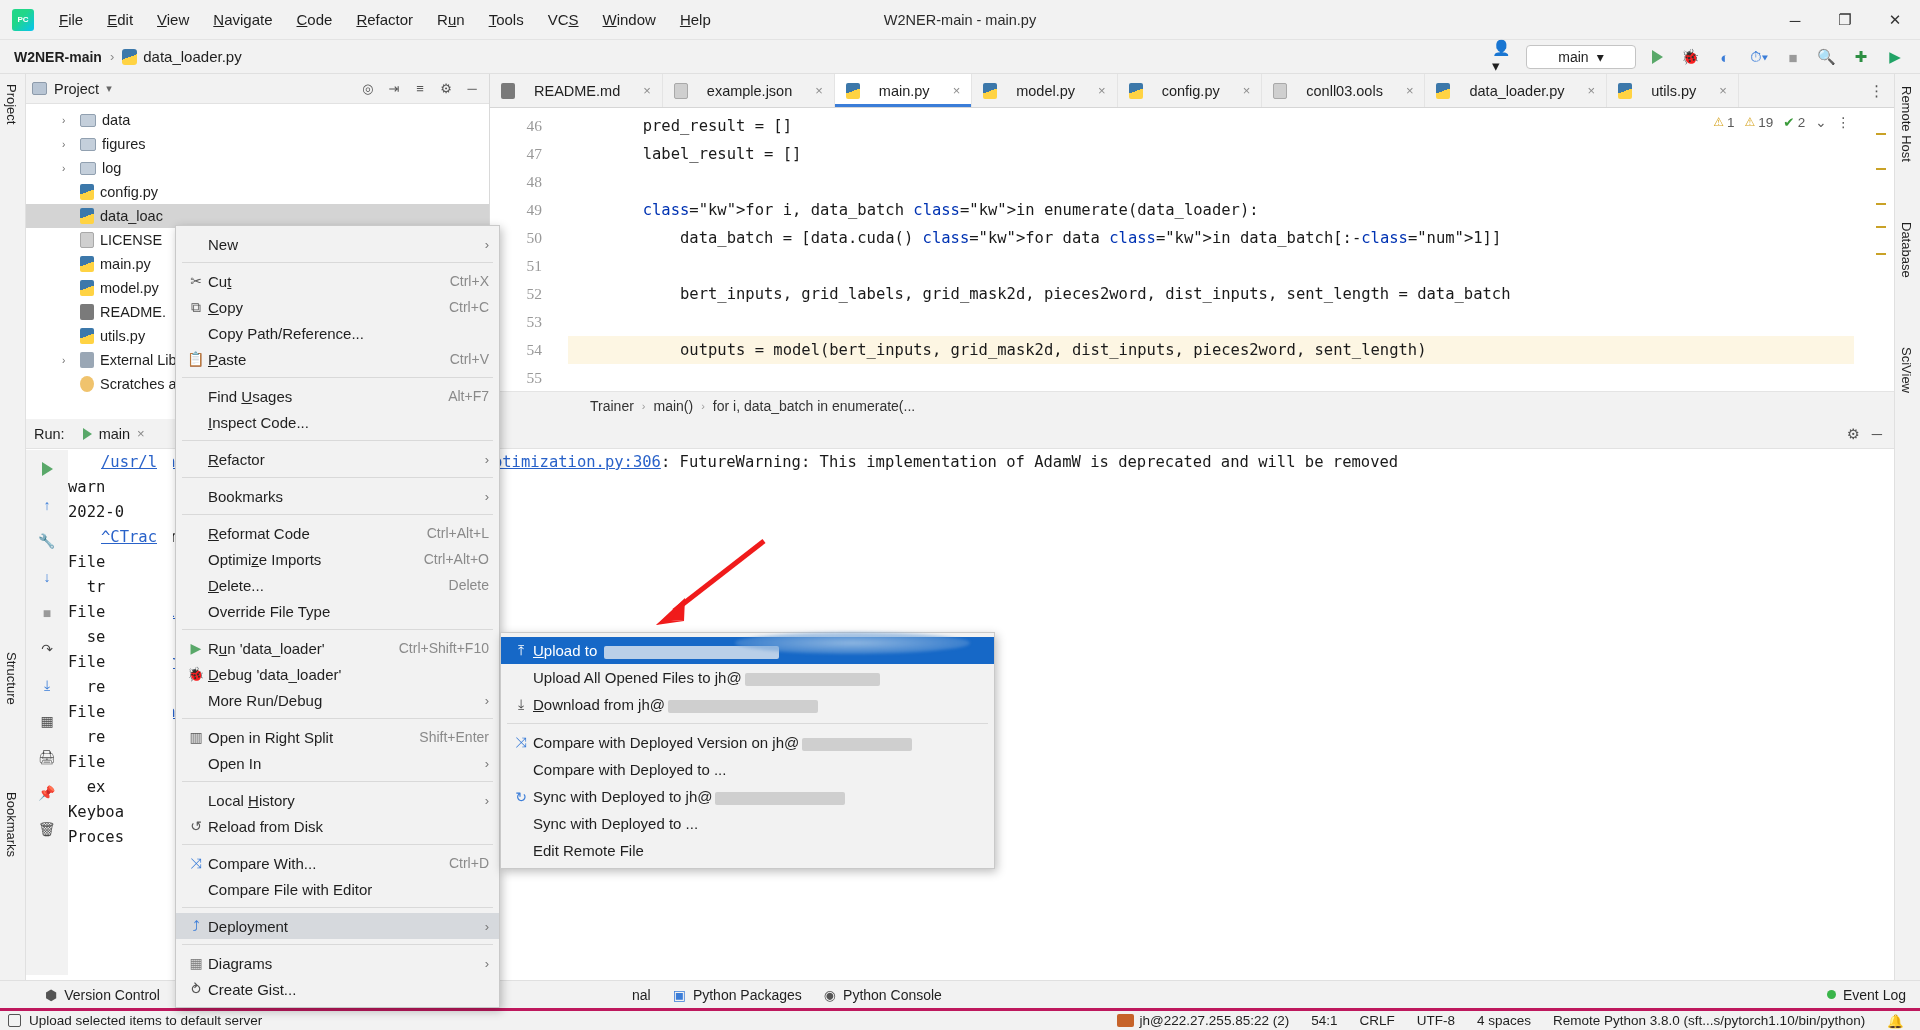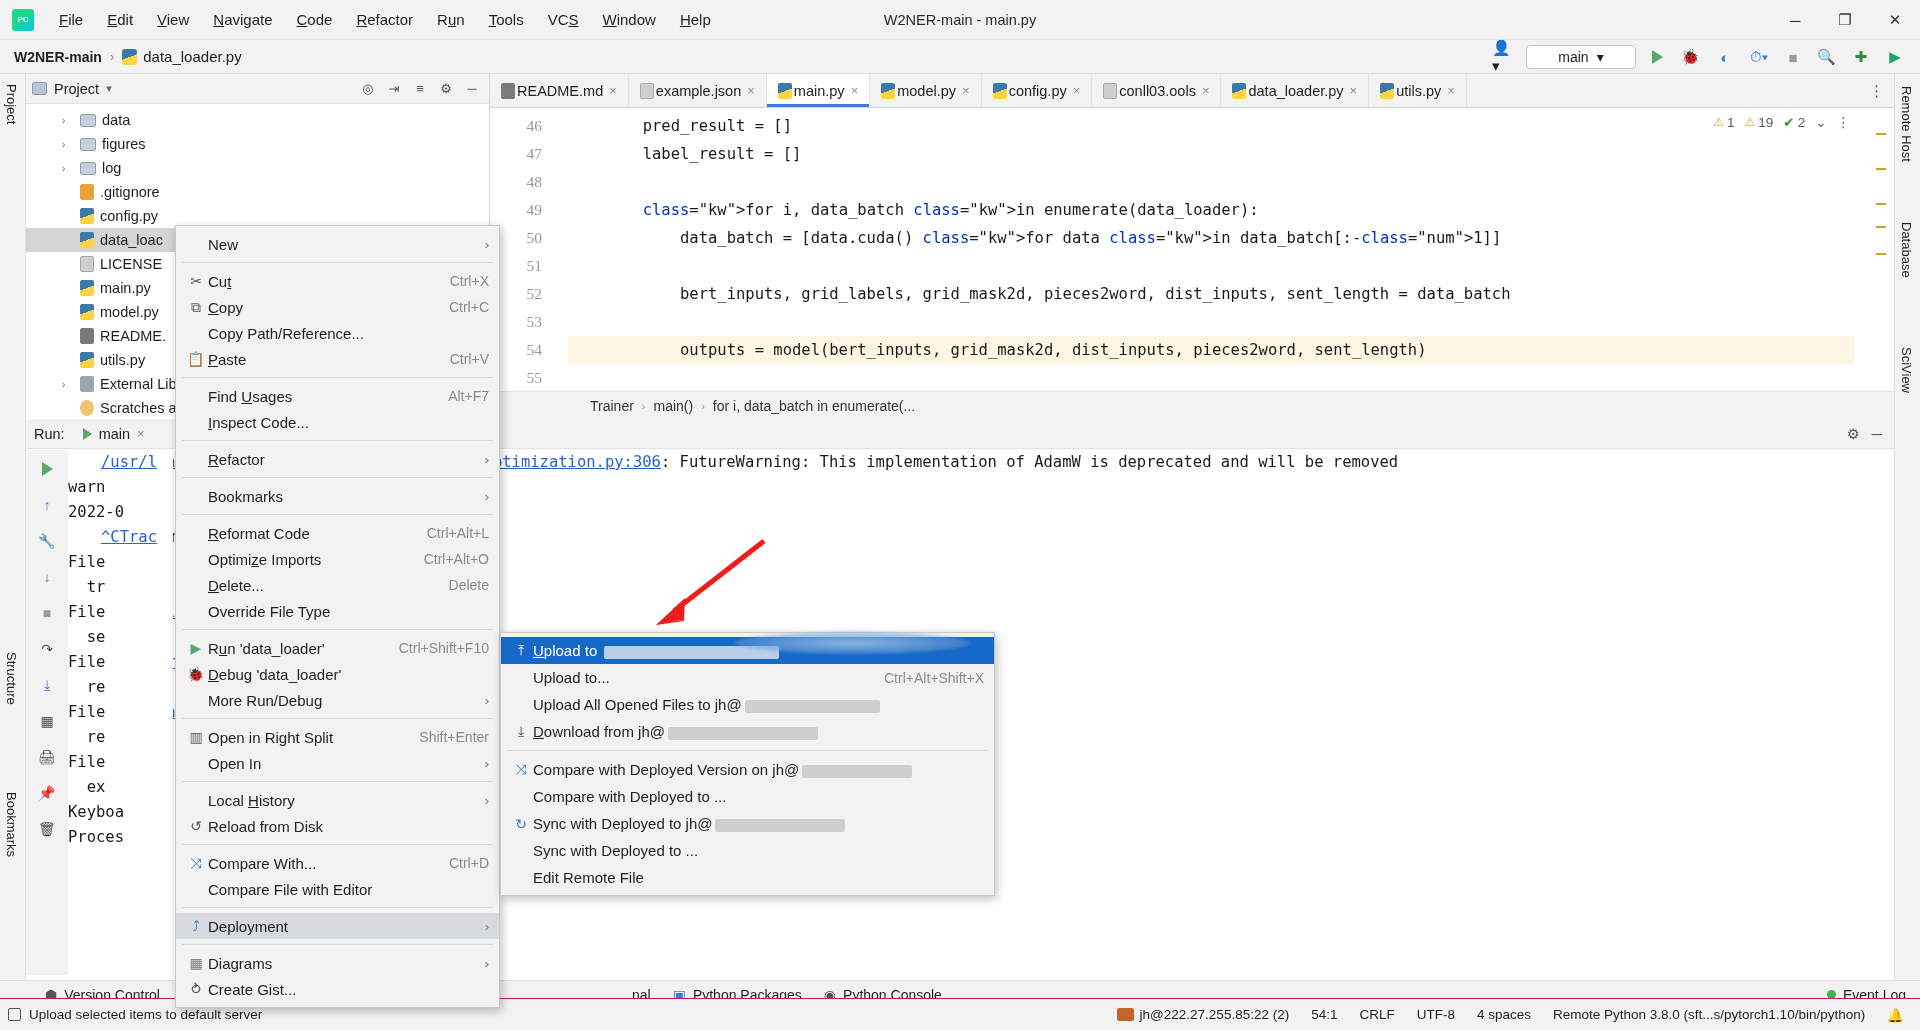--- a/index.html
+++ b/index.html
@@ -136,21 +136,21 @@
 
   
   .editor-area {
     position:absolute; left:490px; top:74px; right:26px; height:345px; background:#fff;
   }
   .tabs {
     height:34px; background:#f2f2f2; display:flex; align-items:stretch;
     border-bottom:1px solid #d6d6d6; overflow:hidden;
   }
   .tab {
-    display:flex; align-items:center; gap:2px; padding:0 11px; font-size:14.5px;
+    display:flex; align-items:center; gap:19px; padding:0 11px; font-size:14.5px;
     white-space:nowrap; border-right:1px solid #e4e4e4; position:relative;
   }
   .tab.active { background:#fff; }
   .tab.active:after {
     content:""; position:absolute; left:0; right:0; bottom:0; height:3px; background:#3b7dd8;
   }
   .tab .x { color:#8c8c8c; font-size:13px; margin-left:4px; }
   .tab-ico { width:14px;height:16px;flex:0 0 auto;border-radius:2px;}
   .tab-tools { margin-left:auto; display:flex; align-items:center; padding:0 10px; color:#555; }
 
@@ -226,23 +226,23 @@
 
   
   .bottom-tabs {
     position:absolute; left:0; bottom:22px; width:1920px; height:28px;
     background:#f2f2f2; display:flex; align-items:center; gap:22px;
     font-size:14px; color:#1f1f1f; border-top:1px solid #e0e0e0; padding-left:45px;
   }
   .bt { display:flex; align-items:center; gap:7px; }
   .bt-right { margin-left:auto; display:flex; align-items:center; gap:7px; padding-right:14px; }
   .statusbar {
-    position:absolute; left:0; bottom:0; width:1920px; height:32px;
+    position:absolute; left:0; bottom:0; width:1920px; height:22px;
     background:#f2f2f2; display:flex; align-items:center; font-size:13.5px;
-    color:#1f1f1f; padding-left:8px; gap:8px; border-top:1px solid #be185d;
+    color:#1f1f1f; padding-left:8px; gap:8px; border-top:3px solid #be185d;
   }
   .sb-right { margin-left:auto; display:flex; align-items:center; gap:22px; padding-right:16px; }
   .sb-lock { width:13px;height:13px;border:1.5px solid #555;border-radius:2px; }
   .green-dot { width:9px;height:9px;border-radius:50%;background:#3ab54a; display:inline-block;}
   .srv-ico { width:17px;height:13px;background:#c6632a;border-radius:2px;display:inline-block; }
 </style>
 </head>
 <body>
 
 <div class="app">
@@ -331,25 +331,20 @@
         </div>
         <div class="tree-row">
           <span class="arrow">›</span>
           <span class="file-ico ico-folder"></span>
           <span>figures</span>
         </div>
         <div class="tree-row">
           <span class="arrow">›</span>
           <span class="file-ico ico-folder"></span>
           <span>log</span>
-        </div>
-        <div class="tree-row">
-          <span class="arrow none">›</span>
-          <span class="file-ico ico-git"></span>
-          <span>.gitignore</span>
         </div>
         <div class="tree-row">
           <span class="arrow none">›</span>
           <span class="file-ico ico-py"></span>
           <span>config.py</span>
         </div>
         <div class="tree-row sel">
           <span class="arrow none">›</span>
           <span class="file-ico ico-py"></span>
           <span>data_loac</span>
@@ -648,25 +643,20 @@
       </div>
     </div>
 
   <div class="submenu" id="deploy-menu">
       <div class="mi selected">
         <span class="ic">⤒</span>
         <span class="lb"><u>U</u>pload to <span class="redact light" style="width: 175px;"></span></span>
       </div>
       <div class="mi">
         <span class="ic"></span>
-        <span class="lb">Upload to...</span>
-        <span class="sc">Ctrl+Alt+Shift+X</span>
-      </div>
-      <div class="mi">
-        <span class="ic"></span>
         <span class="lb">Upload All Opened Files to jh@<span class="redact" style="width: 135px;"></span></span>
       </div>
       <div class="mi">
         <span class="ic" style="color: rgb(74, 74, 74);">⤓</span>
         <span class="lb"><u>D</u>ownload from jh@<span class="redact" style="width: 150px;"></span></span>
       </div>
       <div class="msep"></div>
       <div class="mi">
         <span class="ic" style="color: rgb(59, 125, 216);">⤨</span>
         <span class="lb">Compare with Deployed Version on jh@<span class="redact" style="width: 110px;"></span></span>

